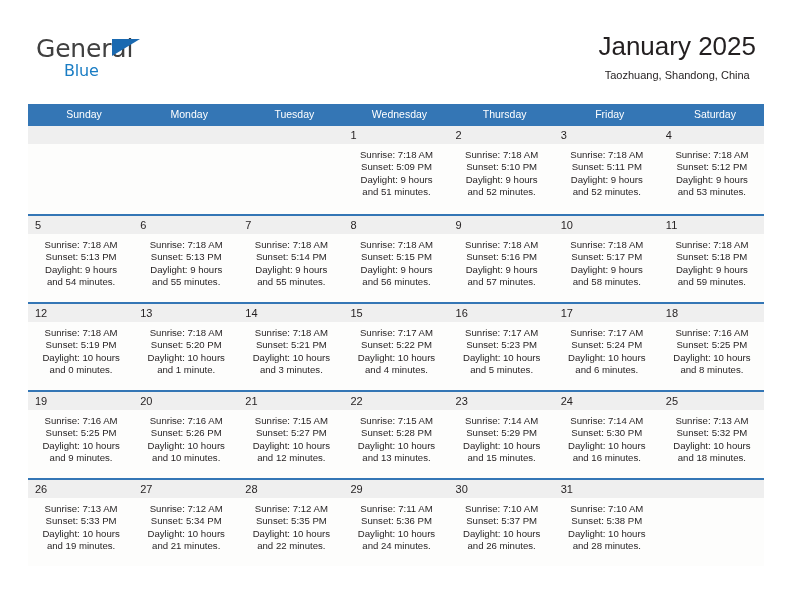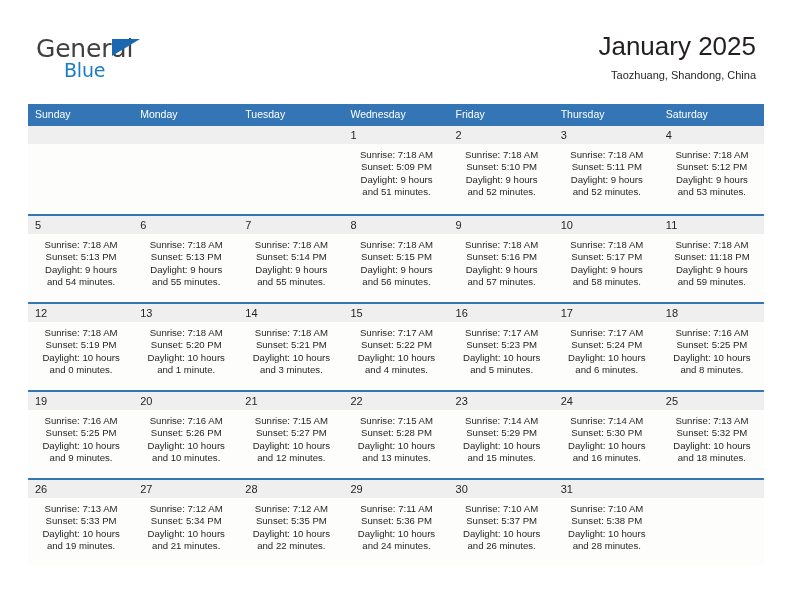--- a/index.html
+++ b/index.html
@@ -53,34 +53,34 @@
     top: 3px;
     width: 0;
     height: 0;
     border-left: 28px solid #1a69b0;
     border-bottom: 17px solid transparent;
   }
   .brand-blue {
     position: absolute;
     left: 28px;
     top: 22px;
-    font-size: 19px;
+    font-size: 16px;
     line-height: 25px;
     letter-spacing: -0.2px;
     color: #1a7dc4;
     font-family: "DejaVu Sans", sans-serif;
     font-weight: 400;
     text-align: right;
   }
 
   .title-block {
     position: absolute;
     right: 36px;
     top: 30px;
-    text-align: right;
+    text-align: center;
   }
   .cal-title {
     font-size: 26px;
     line-height: 32px;
     color: #231f20;
     font-weight: 400;
     white-space: nowrap;
   }
   .cal-subtitle {
     margin-top: 5px;
@@ -95,20 +95,21 @@
   .calendar {
     position: absolute;
     left: 28px;
     top: 104px;
     width: 736px;
   }
   .weekday-row {
     display: flex;
     background: #3476b5;
     height: 22px;
+    text-align: center;
   }
   .weekday-cell {
     flex: 1 1 0;
     box-sizing: border-box;
     padding: 4px 0 0 7px;
     font-size: 10.5px;
     line-height: 13px;
     color: #ffffff;
     white-space: nowrap;
     overflow: hidden;
@@ -170,22 +171,22 @@
 
   </div>
 
   <div class="calendar">
 
     <div class="weekday-row">
       <div class="weekday-cell">Sunday</div>
       <div class="weekday-cell">Monday</div>
       <div class="weekday-cell">Tuesday</div>
       <div class="weekday-cell">Wednesday</div>
+      <div class="weekday-cell">Thursday</div>
       <div class="weekday-cell">Friday</div>
-      <div class="weekday-cell">Thursday</div>
       <div class="weekday-cell">Saturday</div>
     </div>
 
     <div id="weeks-container">
         <div class="week-row first">
           <div class="day-cell empty">
             <div class="daynum-band"></div>
             <div class="day-details">
               <div></div>
               <div></div>
@@ -300,21 +301,21 @@
               <div>Sunrise: 7:18 AM</div>
               <div>Sunset: 5:17 PM</div>
               <div>Daylight: 9 hours</div>
               <div>and 58 minutes.</div>
             </div>
           </div>
           <div class="day-cell">
             <div class="daynum-band">11</div>
             <div class="day-details">
               <div>Sunrise: 7:18 AM</div>
-              <div>Sunset: 11:18 PM</div>
+              <div>Sunset: 5:18 PM</div>
               <div>Daylight: 9 hours</div>
               <div>and 59 minutes.</div>
             </div>
           </div>
         </div>
         <div class="week-row">
           <div class="day-cell">
             <div class="daynum-band">12</div>
             <div class="day-details">
               <div>Sunrise: 7:18 AM</div>

